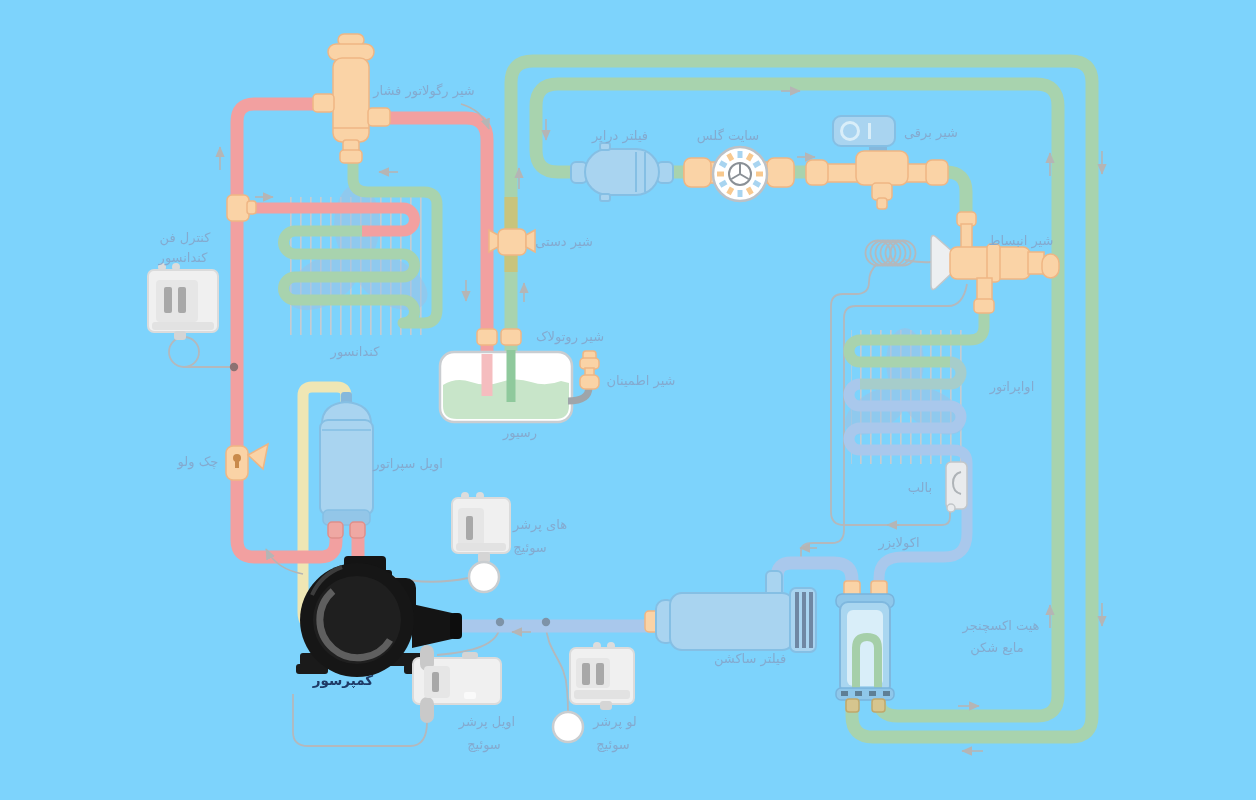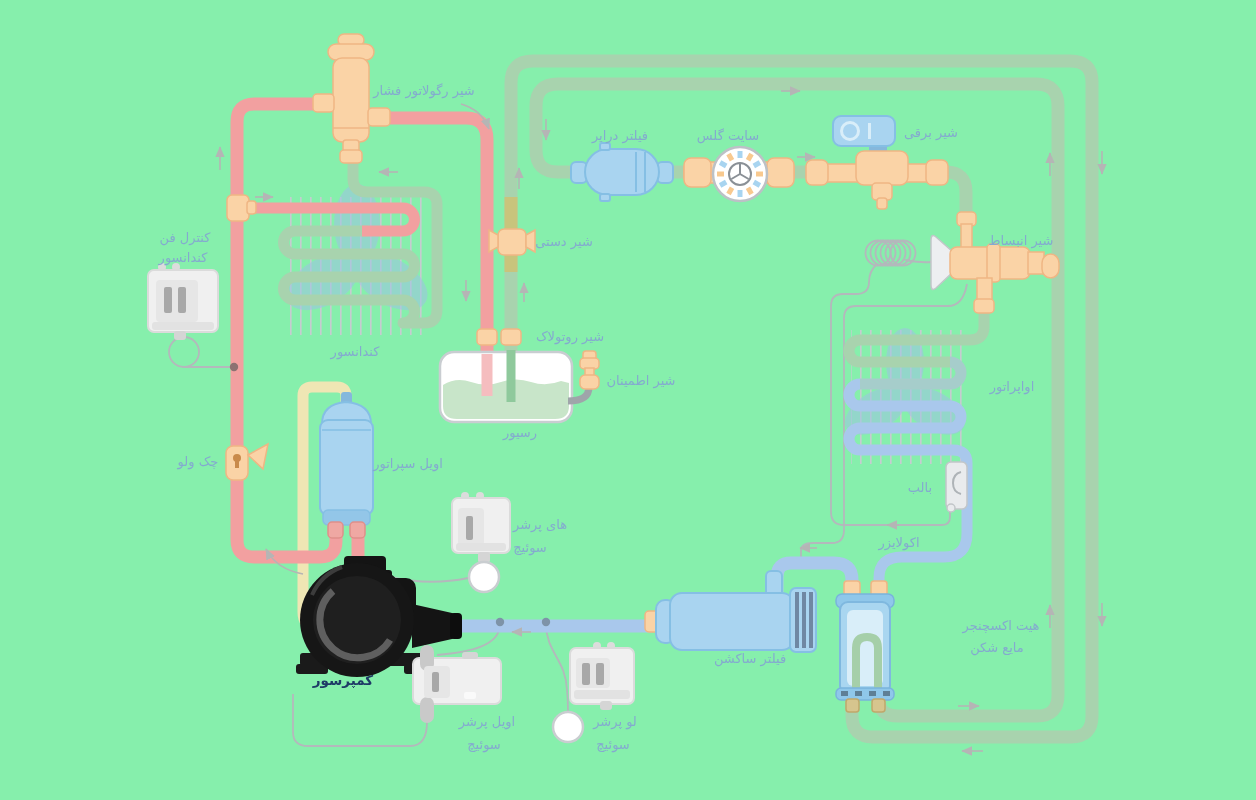--- a/index.html
+++ b/index.html
@@ -1,16 +1,16 @@
 <!DOCTYPE html>
 <html><head>
 <meta charset="utf-8">
 <style>
   html,body{margin:0;padding:0;background:#ffffff;}
-  .stage{position:relative;width:1256px;height:800px;background:#86efac;overflow:hidden;
+  .stage{position:relative;width:1256px;height:800px;background:#7dd3fc;overflow:hidden;
          font-family:"DejaVu Sans", sans-serif;}
   svg{display:block;}
   .lbl{font:13px "DejaVu Sans", sans-serif; fill:#84AACF; text-anchor:middle; direction:rtl;}
   .lblb{font:bold 13.5px "DejaVu Sans", sans-serif; fill:#1E3A66; text-anchor:middle; direction:rtl;}
   .pipe{fill:none;stroke-linejoin:round;}
   .cap{fill:none;stroke:#B4B8BC;stroke-width:1.8;}
   .arrow{stroke:#B5B5B5;stroke-width:1.6;fill:none;}
   .comp-blue{fill:#A9D4F0;stroke:#85BFE4;stroke-width:2;}
   .fit{fill:#FAD3A6;stroke:#EFB684;stroke-width:1.5;}
   .graybox{fill:#F0F0F0;stroke:#DBDBDB;stroke-width:2;}

